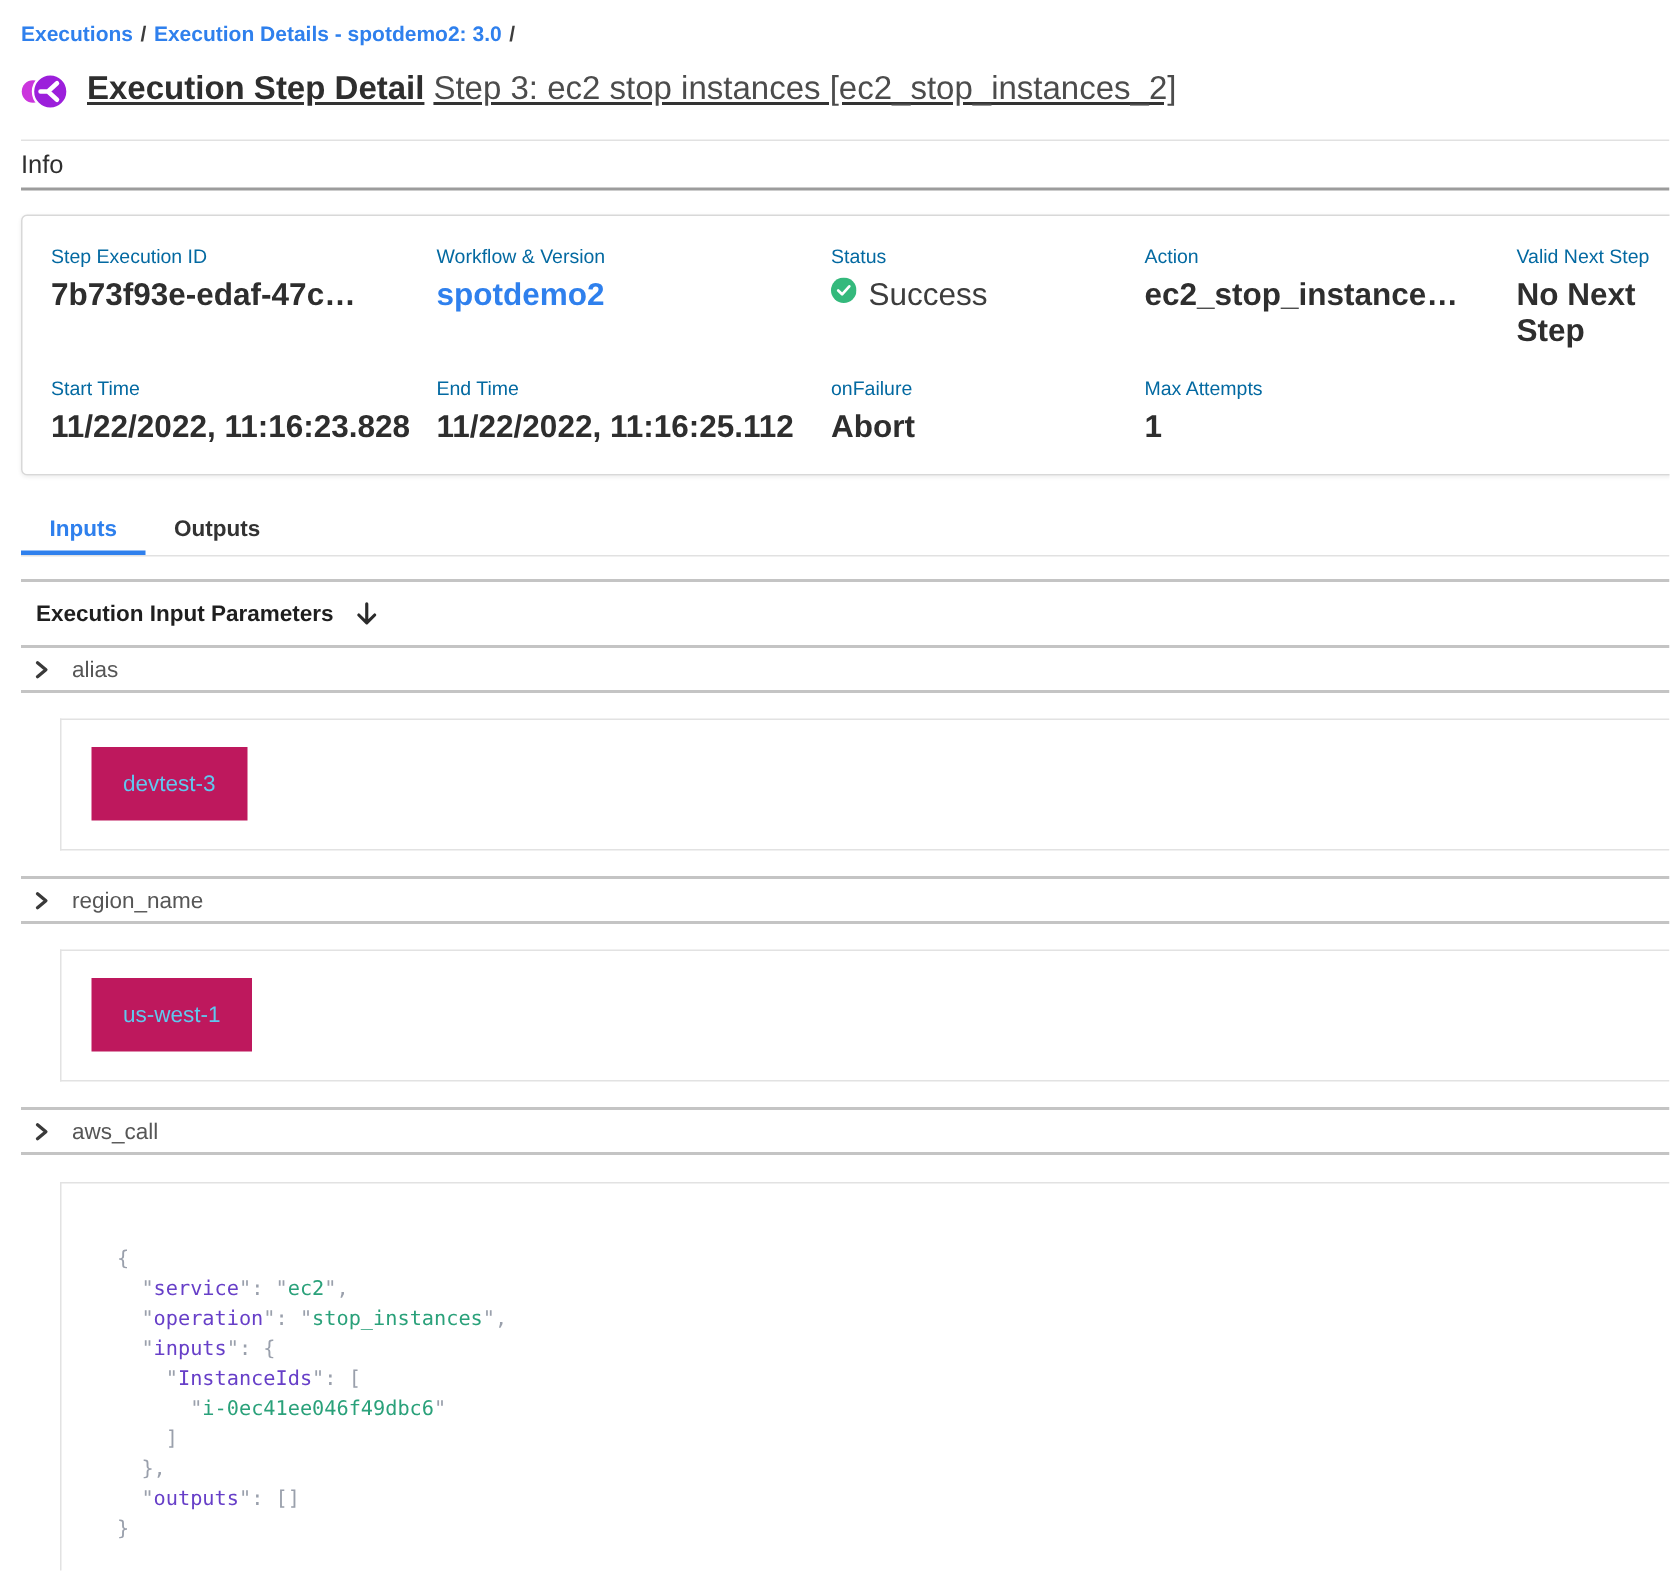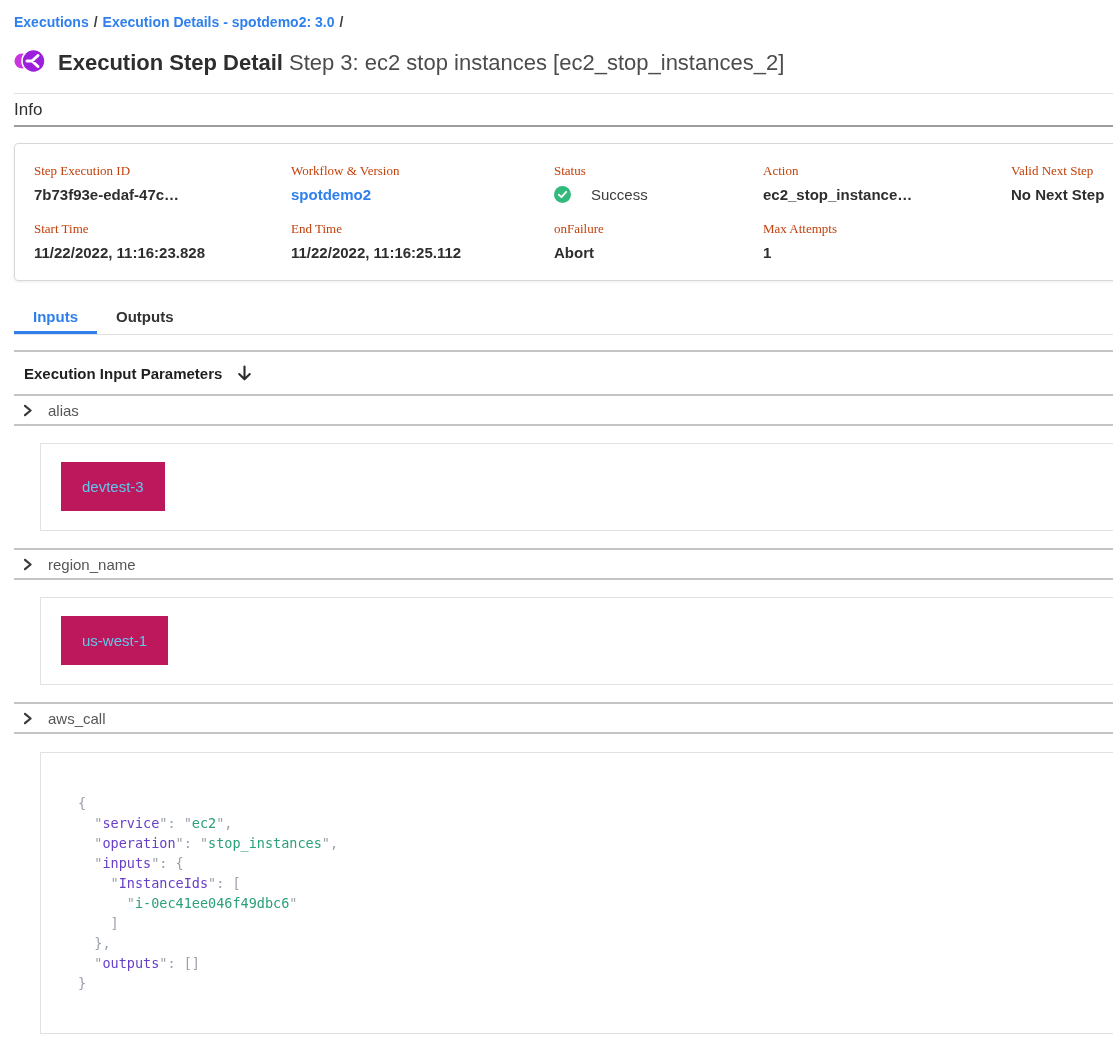--- a/index.html
+++ b/index.html
@@ -12,21 +12,21 @@
     overflow: hidden;
   }
   .page { padding: 14px 0 0 14px; }
 
   
   .breadcrumb { font-size: 14px; font-weight: bold; color: #3d3d3d; }
   .breadcrumb a { color: #2f80ed; text-decoration: none; cursor: pointer; }
   .breadcrumb .sep { margin: 0 5px; color: #3d3d3d; font-weight: bold; }
 
   
-  .title-row { display: flex; align-items: flex-end; gap: 12px; margin-top: 16px; }
+  .title-row { display: flex; align-items: flex-start; gap: 12px; margin-top: 16px; text-decoration: underline; }
   .logo { width: 32px; height: 30px; flex: 0 0 auto; }
   .title-row h1 { font-size: 22px; font-weight: bold; color: #2e2e2e; white-space: nowrap; }
   .title-row h1 .subtitle { font-weight: normal; color: #4c4c4c; margin-left: 6px; }
 
   .rule-light  { border: 0; height: 1px; background: #e1e1e1; margin-top: 17px; }
   .rule-info   { border: 0; height: 2px; background: #9c9c9c; margin-top: 5px; }
   .rule-strong { border: 0; height: 2px; background: #c4c4c4; }
 
   
   .info-heading { margin-top: 6px; font-size: 17px; font-weight: normal; color: #2f2f2f; }
@@ -35,24 +35,24 @@
     margin-top: 16px; margin-right: -6px;
     border: 1px solid #d8d8d8; border-radius: 4px;
     box-shadow: 0 1px 3px rgba(0,0,0,0.08);
     padding: 19px 0 19px 19px;
   }
   .card-grid {
     display: grid;
     grid-template-columns: 257px 263px 209px 248px minmax(0,1fr);
     row-gap: 18px;
   }
-  .field-label { font-size: 13px; color: #c2410c; margin-bottom: 7px; font-family: Liberation Serif, serif; }
-  .field-value { font-size: 15px; font-weight: bold; color: #2e2e2e; }
+  .field-label { font-size: 13px; color: #0369a1; margin-bottom: 7px; }
+  .field-value { font-size: 21px; font-weight: bold; color: #2e2e2e; }
   .field-value.link { color: #2f80ed; cursor: pointer; }
-  .field-value.status { font-weight: normal; color: #3d3d3d; display: flex; align-items: flex-end; gap: 20px; }
+  .field-value.status { font-weight: normal; color: #3d3d3d; display: flex; align-items: flex-start; gap: 8px; }
   .check-icon { width: 17px; height: 17px; flex: 0 0 auto; }
 
   
   .tabs { margin-top: 20px; display: flex; border-bottom: 1px solid #e1e1e1; }
   .tab {
     padding: 7px 19px 9px; font-size: 15px; font-weight: bold; color: #333;
     cursor: pointer; background: none; border: none;
     font-family: "Liberation Sans", sans-serif;
   }
   .tab.active { color: #2f80ed; box-shadow: inset 0 -3px 0 #2f80ed; }

